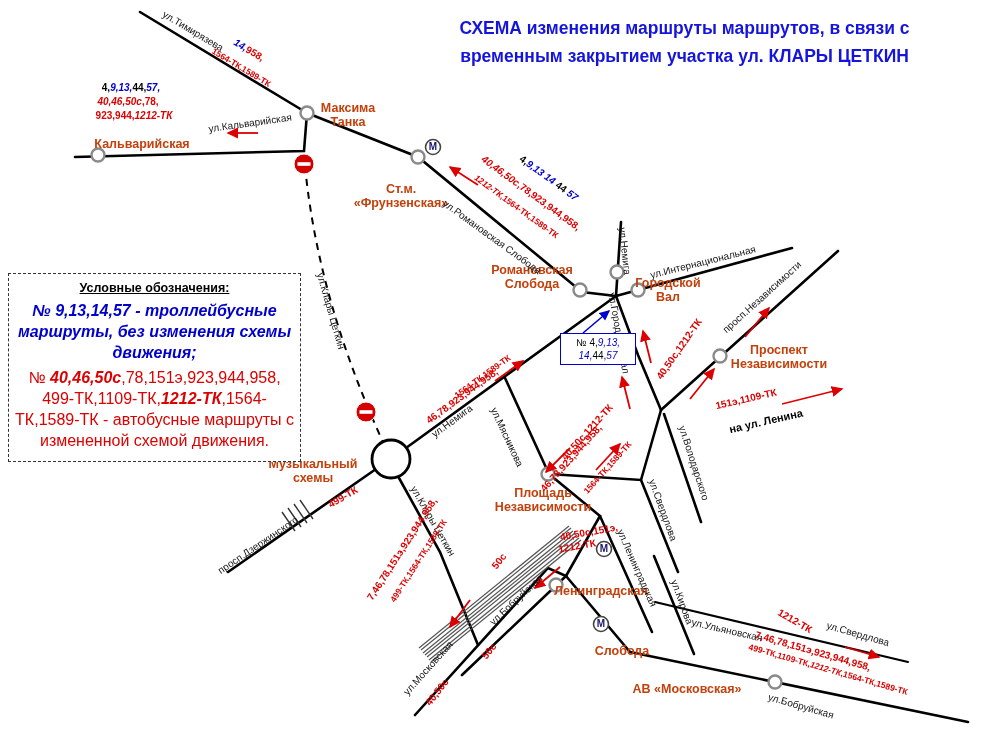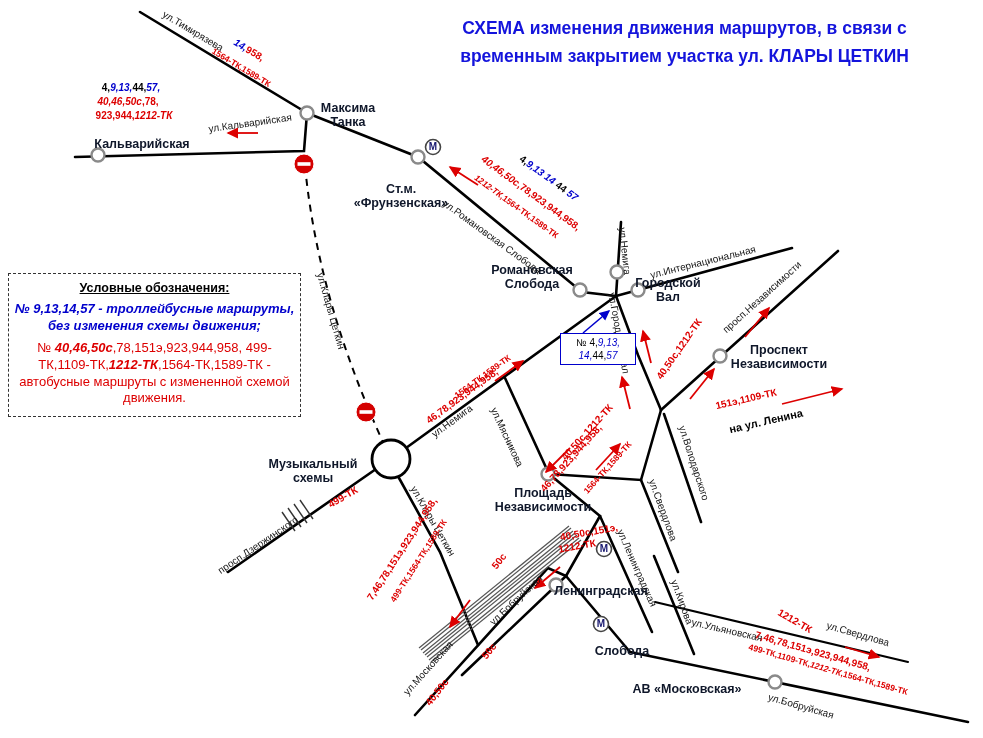--- a/index.html
+++ b/index.html
@@ -1,30 +1,30 @@
 <!DOCTYPE html>
 <html><head>
 <meta charset="utf-8">
 <style>
   *{box-sizing:border-box;margin:0;padding:0}
   body{font-family:"Liberation Sans",sans-serif;background:#fff}
   .map{position:relative;width:983px;height:738px;background:#fff;overflow:hidden}
   svg.layer{position:absolute;left:0;top:0}
   .lbl{position:absolute;left:var(--x);top:var(--y);transform:translate(-50%,-50%) rotate(var(--r,0deg));white-space:nowrap;line-height:1.12}
   .street{font-size:10px;color:#141414}
-  .stop{font-size:12.5px;font-weight:bold;color:#0f172a;text-align:center}
+  .stop{font-size:12.5px;font-weight:bold;color:#c2410c;text-align:center}
   .red{font-size:10px;font-weight:600;color:#DD0000}
   .sm{font-size:8.5px}
   .bold{font-weight:bold}
   .blk{color:#000;font-weight:bold;font-size:11px}
   .title-wrap{position:absolute;left:392px;top:14px;width:585px;text-align:center}
   .title-line{font-size:17.5px;font-weight:bold;color:#1414DC;line-height:1.6}
   .legend{position:absolute;left:8px;top:273px;width:293px;background:#fff;border:1.5px dashed #333;padding:7px 5px 9px;text-align:center}
   .legend-heading{font-size:12.5px;font-weight:bold;text-decoration:underline;color:#000;margin-bottom:6px}
-  .legend-item{font-size:13px;line-height:1.3;margin-top:5px}
+  .legend-item{font-size:16px;line-height:1.3;margin-top:5px}
   .legend-item.li-blue{color:#0000CC;font-weight:bold;font-style:italic}
   .legend-item.li-black{color:#000}
   .legend-item.li-red{color:#DD0000}
   .note-box{position:absolute;left:560px;top:333px;width:76px;border:1px solid #0000CC;background:#fff;padding:2px 1px;text-align:center;font-size:10px;color:#0000CC;line-height:1.3}
 </style>
 </head>
 <body>
 
 <div class="map">
 
@@ -136,21 +136,21 @@
       <path d="M845,647 L879,657" marker-end="url(#arrR)"></path>
       <path d="M596,470 L620,444" marker-end="url(#arrR)"></path>
       <path d="M570,448 L546,472" marker-end="url(#arrR)"></path>
       <path d="M258,133 L228,133" marker-end="url(#arrR)"></path>
     </g>
 
     <path d="M583,333 L609,311" stroke="#0000CC" stroke-width="1.6" fill="none" marker-end="url(#arrB)"></path>
   </svg>
 
   <div class="title-wrap">
-    <div class="title-line">СХЕМА изменения движения маршрутов, в связи с</div>
+    <div class="title-line">СХЕМА изменения маршруты маршрутов, в связи с</div>
     <div class="title-line">временным закрытием участка ул. КЛАРЫ ЦЕТКИН</div>
   </div>
 
   <div class="lbl stop" style="--x:142px;--y:144px">
       <div>Кальварийская</div>
     </div>
   <div class="lbl stop" style="--x:348px;--y:115px">
       <div>Максима</div>
       <div>Танка</div>
     </div>

